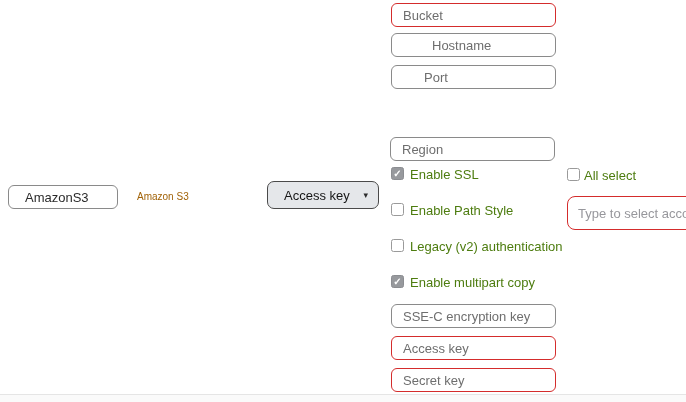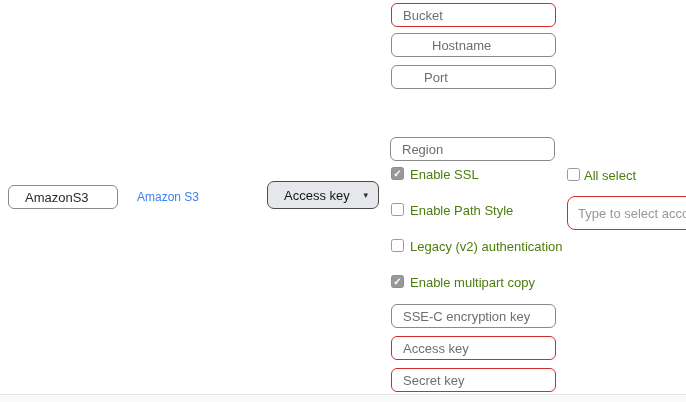--- a/index.html
+++ b/index.html
@@ -14,21 +14,21 @@
     padding:0 11px;font-family:"Liberation Sans",sans-serif;font-size:13px;color:#2b2b2b;
     outline:none;
   }
   input.tf::placeholder{color:#6e6e6e;opacity:1;}
   input.tf.req{border:1.5px solid #d42c2c;}
   input.acct{left:567px;top:196px;width:158px;height:34px;border-radius:8px;padding:0 10px;}
   input.acct::placeholder{color:#97979c;}
   
   input.name{left:8px;top:185px;width:110px;height:24px;padding:0 16px;}
   
-  .type-label{position:absolute;left:137px;top:190px;font-size:12px;color:#3b82f6;line-height:14px;}
+  .type-label{position:absolute;left:137px;top:190px;font-size:10px;color:#a16207;line-height:14px;}
   
   .select{
     position:absolute;left:267px;top:181px;width:112px;height:28px;box-sizing:border-box;
     background:#e5e7ea;border:1px solid #4a4a4a;border-radius:7px;
     display:flex;align-items:center;justify-content:space-between;
     padding:0 10px 0 16px;font-size:13px;color:#151515;cursor:default;
   }
   .caret{font-size:9px;color:#2c2c2c;line-height:9px;}
   
   .cb{

